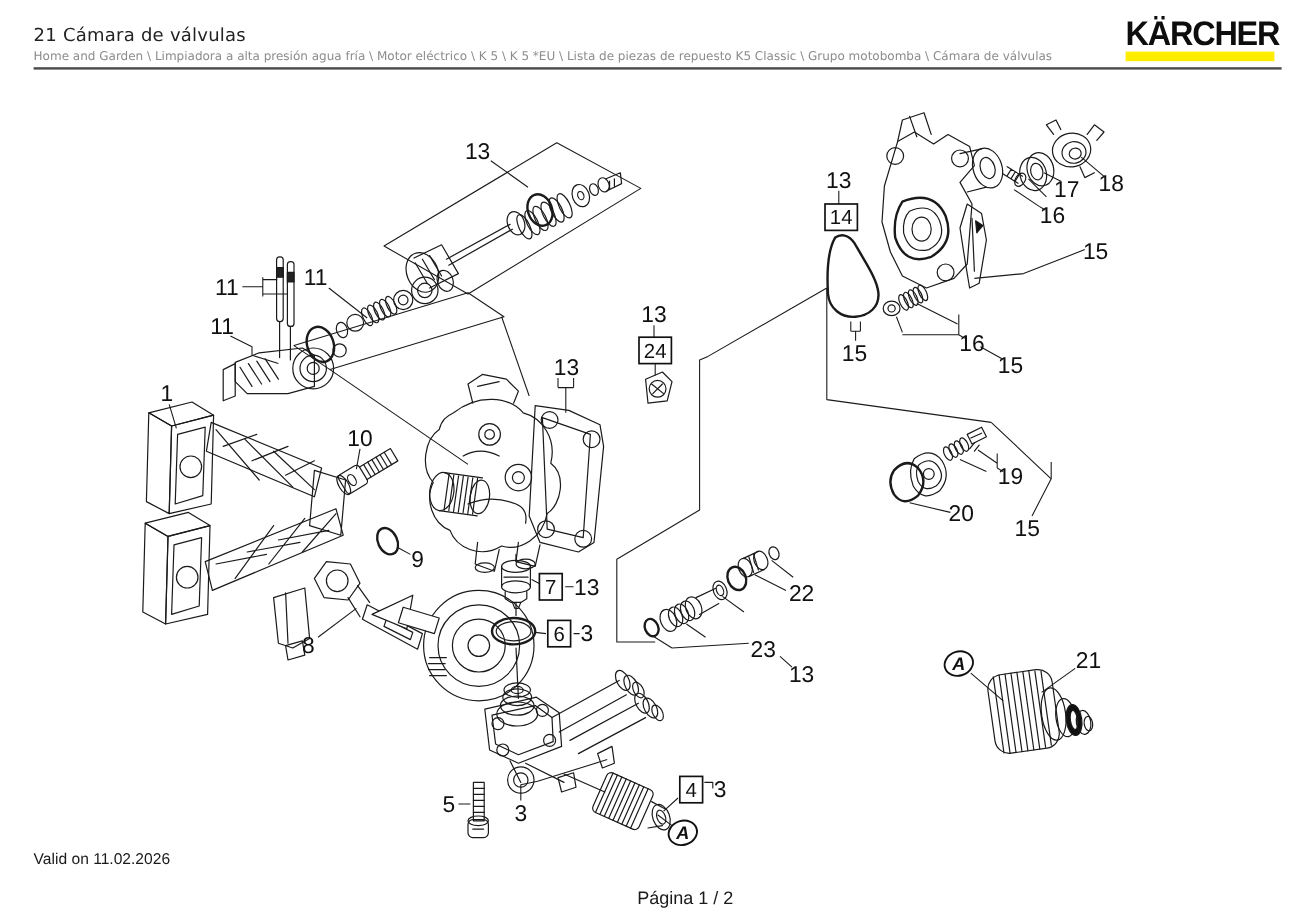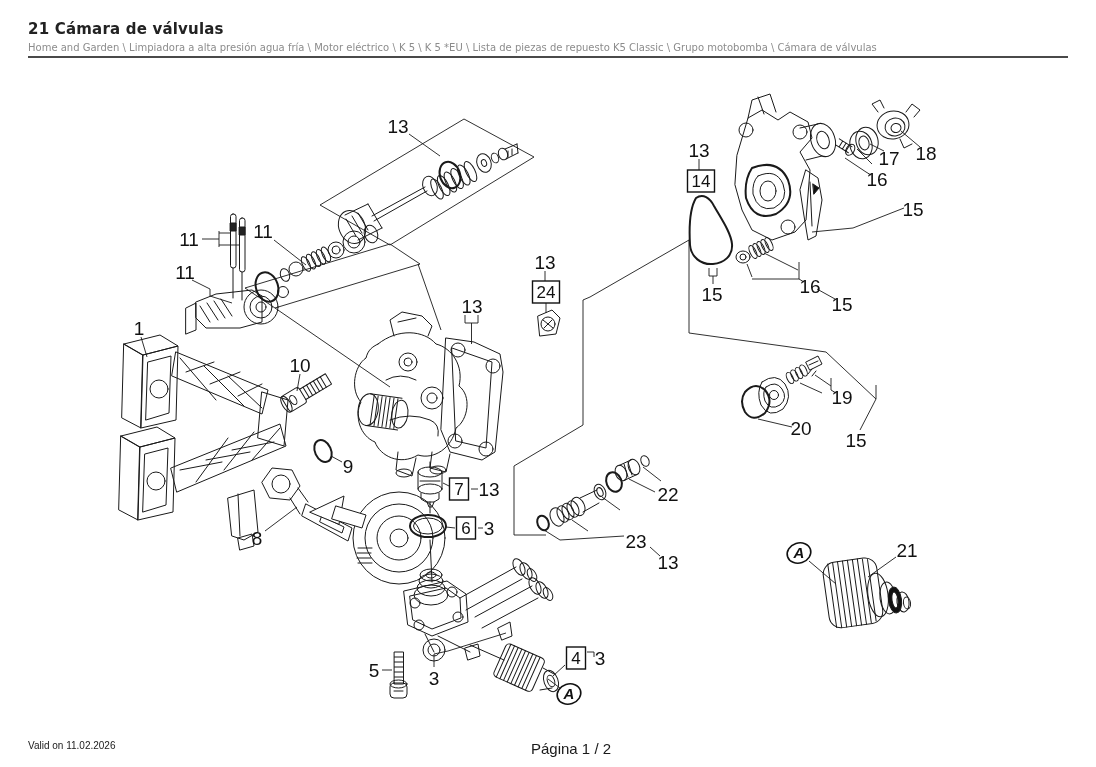--- a/index.html
+++ b/index.html
@@ -1,45 +1,49 @@
 <!DOCTYPE html>
 <html><head>
 <meta charset="utf-8">
 <style>
   html,body{margin:0;padding:0;background:#fff;}
   body{width:1096px;height:767px;position:relative;font-family:"Liberation Sans",sans-serif;overflow:hidden;}
   .page{position:absolute;inset:0;background:#fff;}
   .hdr{position:absolute;left:28px;top:20px;right:28px;}
-  .title{font-family:"DejaVu Sans",sans-serif;font-size:15px;font-weight:700;color:#222;letter-spacing:.2px;}
+  .title{font-family:"DejaVu Sans",sans-serif;font-size:15px;font-weight:400;color:#222;letter-spacing:.2px;}
   .crumb{font-family:"DejaVu Sans",sans-serif;font-size:10px;color:#8c8c8c;margin-top:4px;white-space:nowrap;}
   .rule{position:absolute;left:28px;right:28px;top:56px;border-bottom:2px solid #4a4a4a;}
   .logo{position:absolute;right:34px;top:14px;width:124px;text-align:center;}
   .logo-text{font-family:"Liberation Sans",sans-serif;font-weight:800;font-size:27px;color:#0d0d0d;letter-spacing:-1px;line-height:28px;transform:scaleY(1.05);}
   .logo-bar{height:8px;margin-top:1px;background:#ffed00;}
-  .ftr-left{position:absolute;left:28px;top:740px;font-size:10px;color:#1a1a1a;text-align:right;}
+  .ftr-left{position:absolute;left:28px;top:708px;font-size:13px;color:#1a1a1a;text-align:right;}
   .ftr-page{position:absolute;left:483px;top:740px;font-size:15px;color:#1a1a1a;padding-left:48px;}
   svg{position:absolute;left:0;top:0;}
   .ln{fill:none;stroke:#1a1a1a;stroke-width:1;stroke-linejoin:round;stroke-linecap:round;}
   .ld{fill:none;stroke:#1a1a1a;stroke-width:.9;stroke-linejoin:round;}
   .th{fill:none;stroke:#1a1a1a;stroke-width:2;stroke-linejoin:round;}
   .co{font-family:"Liberation Sans",sans-serif;font-size:19px;fill:#111;text-anchor:middle;}
   .cob{font-family:"Liberation Sans",sans-serif;font-size:17px;fill:#111;text-anchor:middle;}
   .coa{font-family:"Liberation Sans",sans-serif;font-size:15px;font-weight:bold;font-style:italic;fill:#111;text-anchor:middle;}
 </style>
 </head>
 <body>
 
 <div class="page">
 
   <div class="hdr">
     <div class="title">21 Cámara de válvulas</div>
     <div class="crumb">Home and Garden \ Limpiadora a alta presión agua fría \ Motor eléctrico \ K 5 \ K 5 *EU \ Lista de piezas de repuesto K5 Classic \ Grupo motobomba \ Cámara de válvulas</div>
   </div>
   <div class="rule"></div>
 
+  <div class="logo">
+    <div class="logo-text">KÄRCHER</div>
+    <div class="logo-bar" style="background: rgb(255, 237, 0);"></div>
+  </div>
 
   <svg width="1096" height="767" viewBox="0 0 1096 767">
 
     <g class="ld">
 
       <path d="M320,205 L464,119 L534,157 L390,245 Z"></path>
 
       <path d="M245,288 L390,244 L420,264 L275,308 Z"></path>
 
       <path d="M275,308 L390,387"></path>

